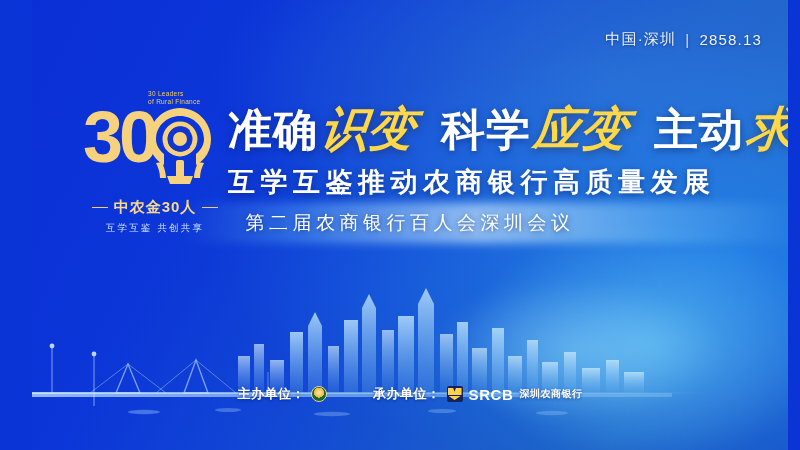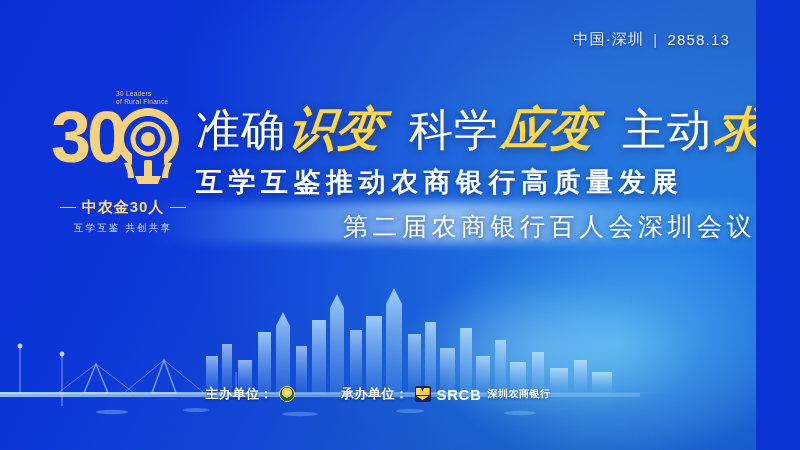--- a/index.html
+++ b/index.html
@@ -9,20 +9,21 @@
     background:#0b34d6;
   }
   #banner {
     position:relative;
     width:756px; height:450px;
     overflow:hidden;
     background:
       radial-gradient(120% 90% at 92% 58%, rgba(40,150,255,0.55) 0%, rgba(20,90,230,0.0) 55%),
       radial-gradient(90% 70% at 78% 18%, rgba(45,115,215,0.75) 0%, rgba(20,70,210,0) 60%),
       linear-gradient(118deg, #0a2fd6 0%, #0c36d8 26%, #1248d4 48%, #1a5ccb 68%, #1e64c6 82%, #1856c9 100%);
+    margin-left: 32px;
   }
 
   
   .trails { position:absolute; inset:0; pointer-events:none; }
   .trail {
     position:absolute;
     border-radius:50%;
     border-style:solid;
     border-color:transparent;
     filter:blur(0.4px);
@@ -112,21 +113,21 @@
   }
 
   
   .headline {
     position:absolute; left:196px; top:98px;
     display:flex; align-items:baseline; gap:26px;
     white-space:nowrap;
   }
   .hl-group { display:flex; align-items:baseline; }
   .hl-white {
-    font-size:44px; font-weight:400; color:#ffffff; letter-spacing:1px;
+    font-size:44px; font-weight:700; color:#ffffff; letter-spacing:1px;
     text-shadow:0 2px 7px rgba(0,25,95,0.55);
     text-align:center;
   }
   .hl-gold {
     font-size:47px; font-weight:700; color:#ffd84a;
     font-family:"Liberation Serif", serif;
     font-style:italic; letter-spacing:0px; margin-left:3px;
     text-shadow:0 2px 8px rgba(40,20,0,0.42);
     transform:skewX(-6deg);
   }
@@ -145,22 +146,22 @@
     background:linear-gradient(90deg,
         rgba(120,200,255,0) 0%,
         rgba(120,205,255,0.30) 18%,
         rgba(215,242,255,0.62) 48%,
         rgba(140,215,255,0.34) 78%,
         rgba(120,200,255,0) 100%);
     filter:blur(5px);
   }
   .confname {
     position:absolute; left:0; right:0; top:210px;
-    text-align:right;
-    font-size:25px; color:#ffffff; letter-spacing:4.5px;
+    text-align:center;
+    font-size:19px; color:#ffffff; letter-spacing:4.5px;
     text-shadow:0 1px 6px rgba(0,35,120,0.7);
     white-space:nowrap;
   }
 
   
   .credits {
     position:absolute; left:0; right:0; top:385px;
     display:flex; justify-content:center; align-items:center; gap:46px;
     white-space:nowrap;
   }

